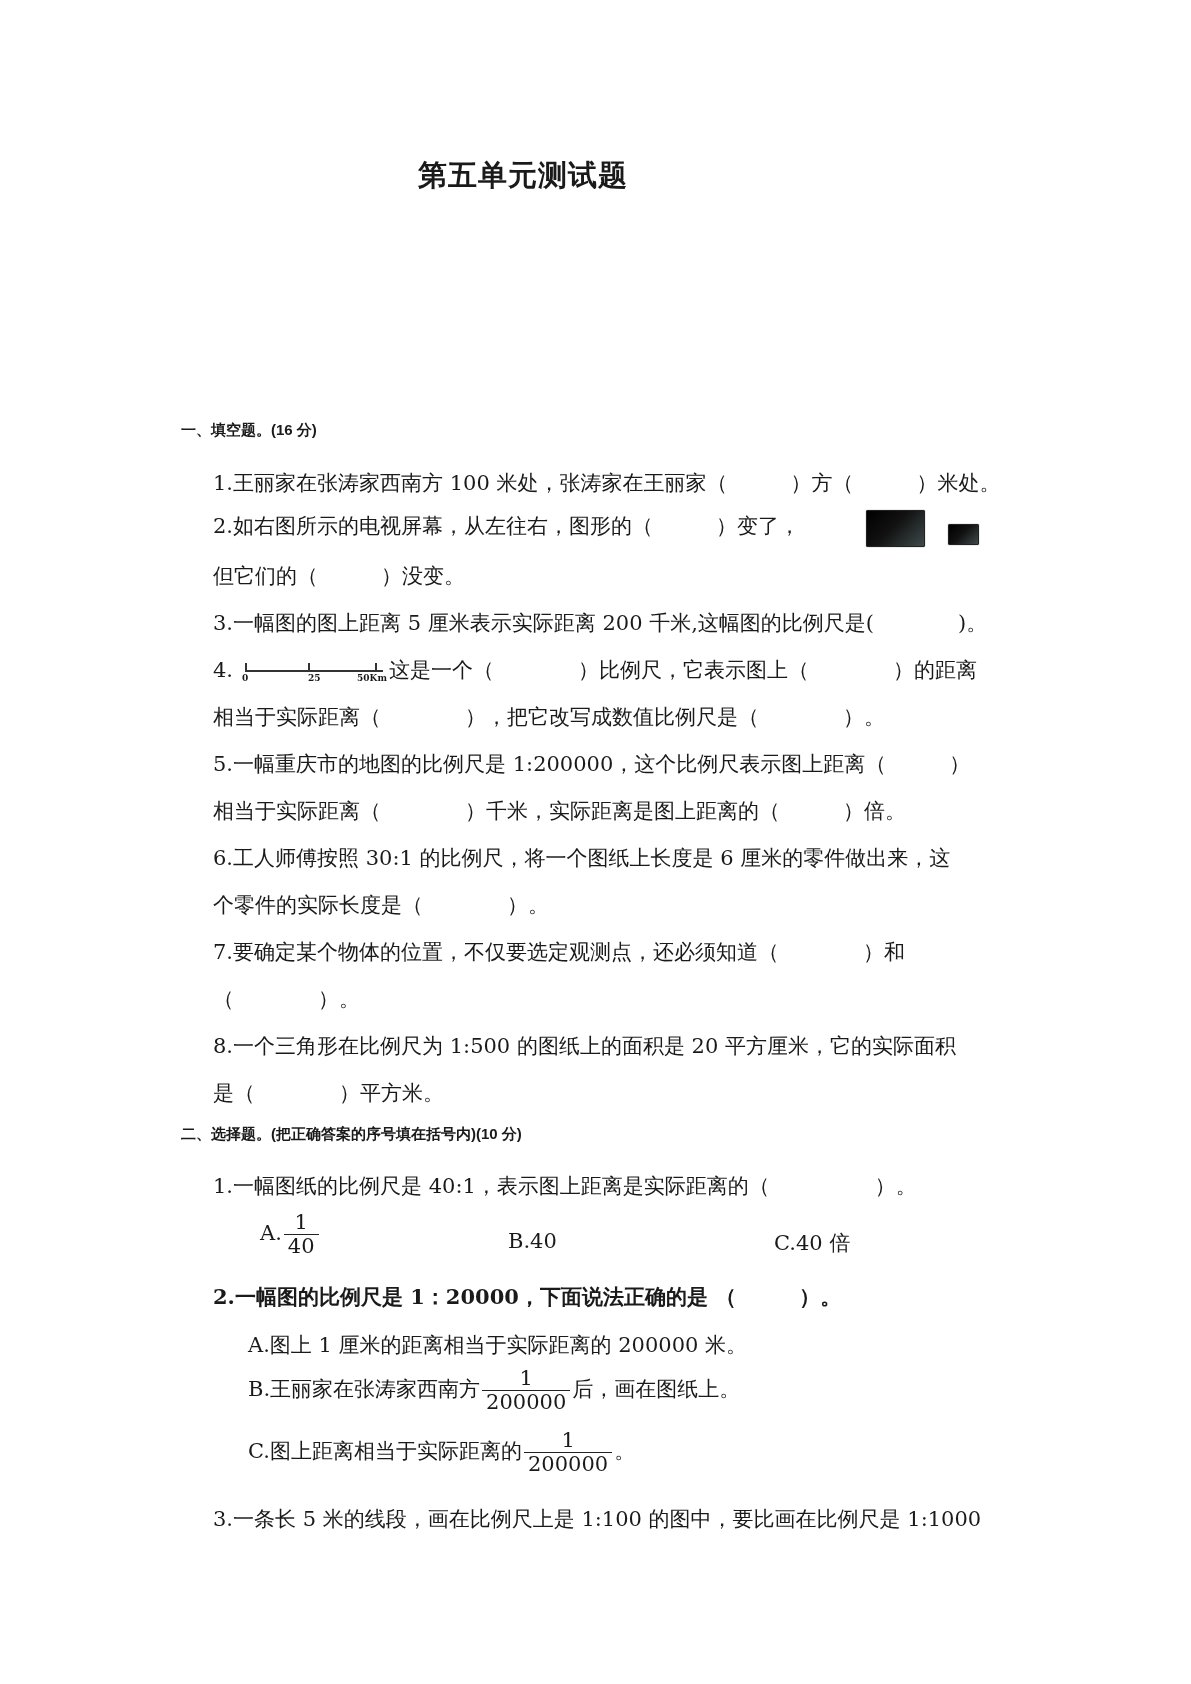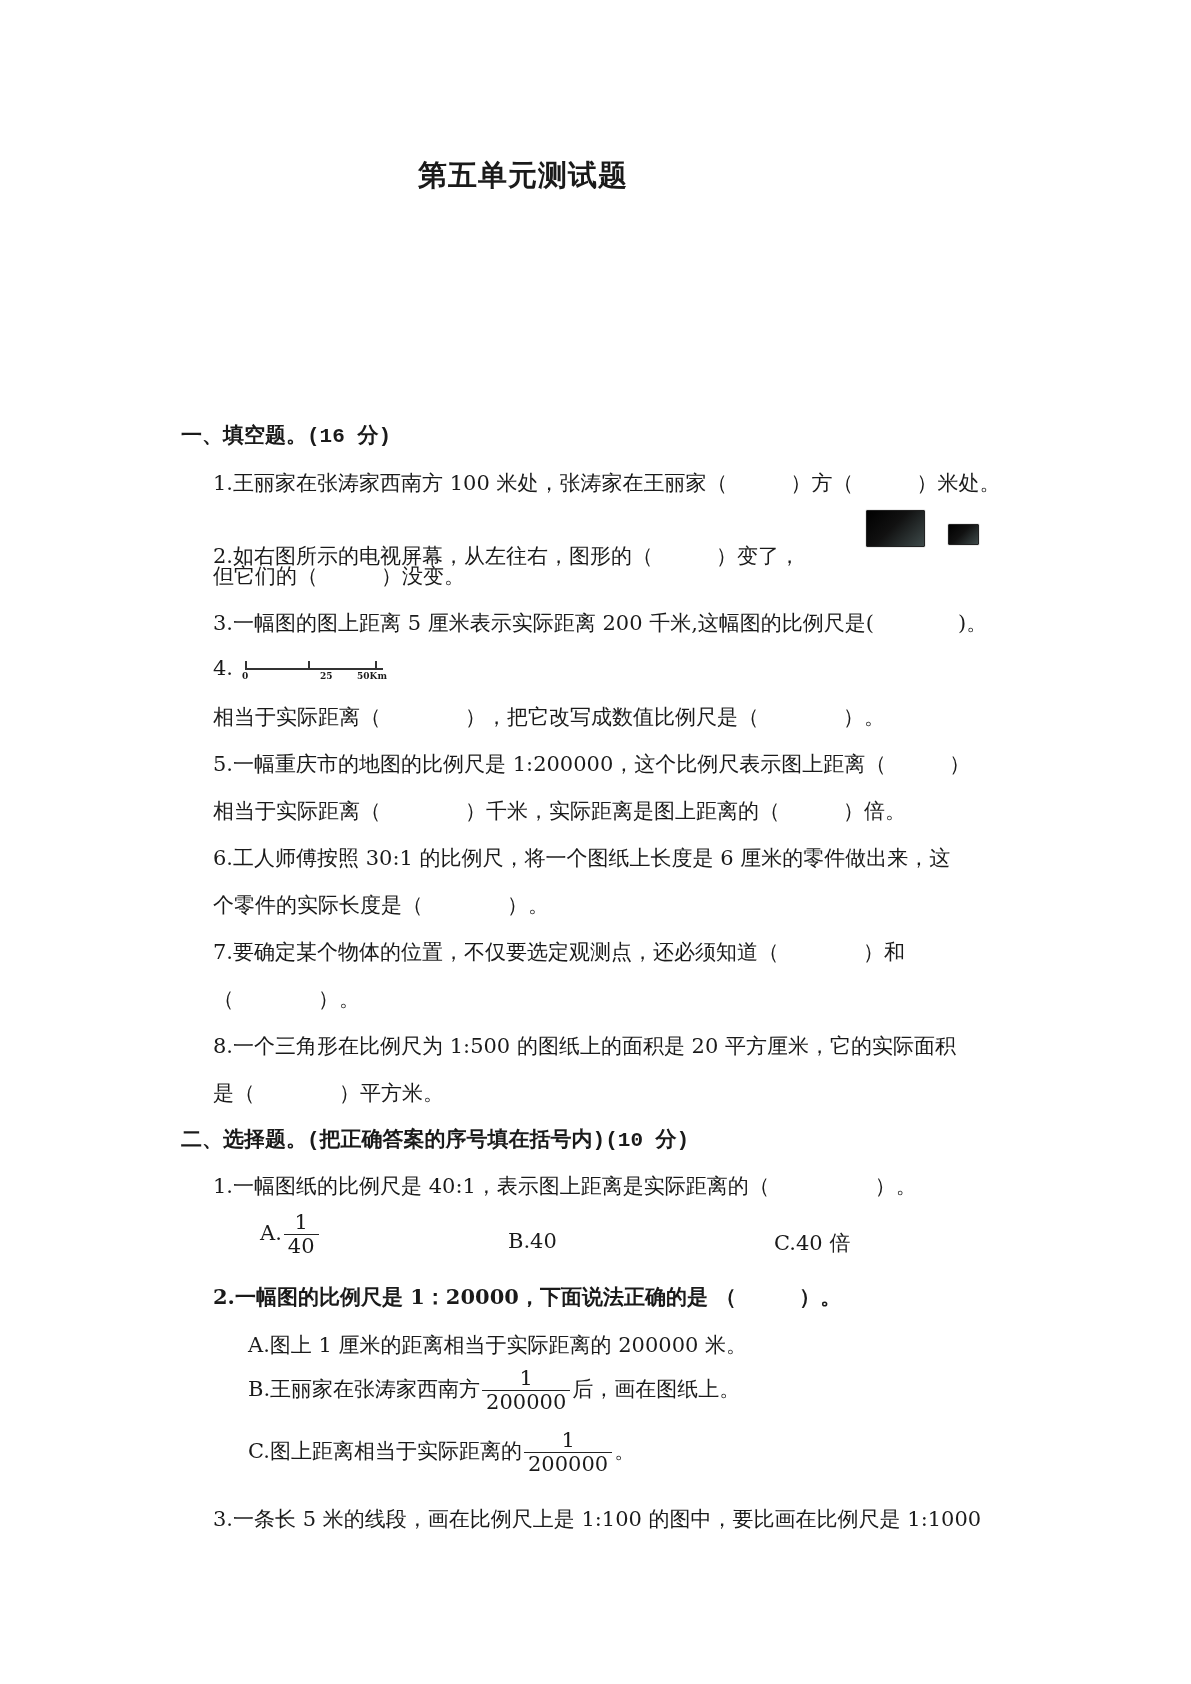--- a/index.html
+++ b/index.html
@@ -4,21 +4,21 @@
 <style>
   html, body { margin: 0; padding: 0; background: #ffffff; }
   body { width: 1191px; height: 1684px; position: relative; overflow: hidden;
          font-family: "DejaVu Serif", "Liberation Serif", serif; color: #1a1a1a; }
   .abs { position: absolute; white-space: nowrap; }
   .title { left: 0; width: 1046px; top: 156px; text-align: center; font-size: 29px; font-weight: bold;
            font-family: Liberation Serif, serif; letter-spacing: 1px; }
   table.score { position: absolute; left: 183px; top: 220px; border-collapse: collapse; }
   table.score td { border: 1.5px solid #6b706b; width: 117px; height: 62px; text-align: center;
                    vertical-align: middle; font-size: 25px; color: #333; font-family: "DejaVu Serif", serif; }
-  .sec { font-size: 21px; font-weight: bold; font-family: Liberation Mono, monospace; }
+  .sec { font-size: 15px; font-weight: bold; font-family: Liberation Sans, sans-serif; }
   .line { font-size: 21px; font-family: "DejaVu Serif", serif; margin-left: 32px; }
   .tv { position: absolute; border-radius: 1px;
         background: linear-gradient(135deg, #000 0%, #111 45%, #3e4a4a 100%);
         box-shadow: 0 0 1px #444; border: 1px solid #222; }
   .scalebar { display: inline-block; position: relative; width: 150px; height: 26px; vertical-align: middle; margin-left: 6px; }
   .scalebar .bar { position: absolute; left: 6px; right: 6px; top: 11px; height: 2px; background: #333; }
   .scalebar .tick { position: absolute; top: 4px; width: 2px; height: 9px; background: #333; }
   .scalebar .lbl { position: absolute; top: 14px; font-size: 9px; font-weight: bold; font-family: "DejaVu Serif", serif; }
   .frac { display: inline-block; vertical-align: middle; text-align: center; font-size: 21px; line-height: 1.1; margin: 0 2px; }
   .frac .num { display: block; padding: 0 4px; }
@@ -29,36 +29,36 @@
 
 <div class="abs title">第五单元测试题</div>
 
 <table class="score">
   <tbody>
 </tbody>
   </table>
 
 <div class="abs sec" style="left:181px; top:421px;">一、填空题。(16 分)</div>
 <div class="abs line" style="left:181px; top:469px;">1.王丽家在张涛家西南方 100 米处，张涛家在王丽家（　　　）方（　　　）米处。</div>
-<div class="abs line" style="left:181px; top:542px;text-align:center;">2.如右图所示的电视屏幕，从左往右，图形的（　　　）变了，</div>
+<div class="abs line" style="left:181px; top:512px;text-align:center;">2.如右图所示的电视屏幕，从左往右，图形的（　　　）变了，</div>
 <div class="tv" style="left:866px; top:510px; width:57px; height:35px;"></div>
 <div class="tv" style="left:948px; top:524px; width:29px; height:19px;"></div>
 <div class="abs line" style="left:181px; top:562px;">但它们的（　　　）没变。</div>
 <div class="abs line" style="left:181px; top:609px;">3.一幅图的图上距离 5 厘米表示实际距离 200 千米,这幅图的比例尺是(　　　　)。</div>
 
 <div class="abs line" style="left:181px; top:656px;">
   <span>4.</span><span class="scalebar">
     <span class="bar"></span>
     <span class="tick" style="left:6px;"></span>
     <span class="tick" style="left:69px;"></span>
     <span class="tick" style="left:136px;"></span>
     <span class="lbl" style="left:3px;">0</span>
-    <span class="lbl" style="left:81px;">25</span>
+    <span class="lbl" style="left:69px;">25</span>
     <span class="lbl" style="left:118px;">50Km</span>
-  </span>
+  </span><span>这是一个（　　　　）比例尺，它表示图上（　　　　）的距离</span>
 </div>
 <div class="abs line" style="left:181px; top:703px;">相当于实际距离（　　　　），把它改写成数值比例尺是（　　　　）。</div>
 <div class="abs line" style="left:181px; top:750px;">5.一幅重庆市的地图的比例尺是 1:200000，这个比例尺表示图上距离（　　　）</div>
 <div class="abs line" style="left:181px; top:797px;">相当于实际距离（　　　　）千米，实际距离是图上距离的（　　　）倍。</div>
 <div class="abs line" style="left:181px; top:844px;">6.工人师傅按照 30:1 的比例尺，将一个图纸上长度是 6 厘米的零件做出来，这</div>
 <div class="abs line" style="left:181px; top:891px;">个零件的实际长度是（　　　　）。</div>
 <div class="abs line" style="left:181px; top:938px;">7.要确定某个物体的位置，不仅要选定观测点，还必须知道（　　　　）和</div>
 <div class="abs line" style="left:181px; top:985px;">（　　　　）。</div>
 <div class="abs line" style="left:181px; top:1032px;">8.一个三角形在比例尺为 1:500 的图纸上的面积是 20 平方厘米，它的实际面积</div>
 <div class="abs line" style="left:181px; top:1079px;">是（　　　　）平方米。</div>

